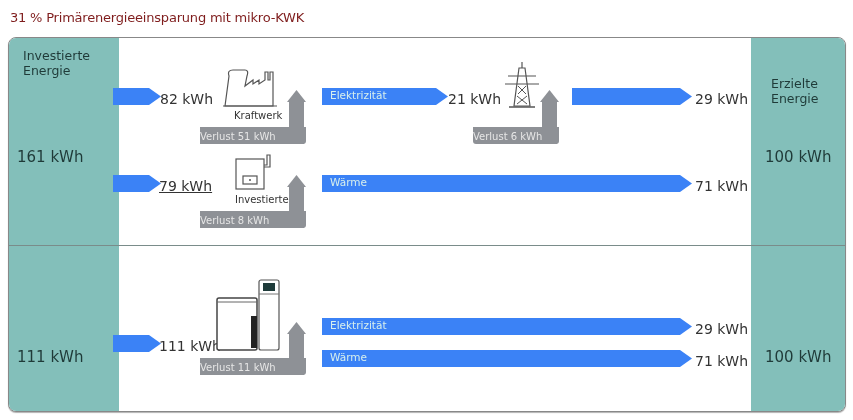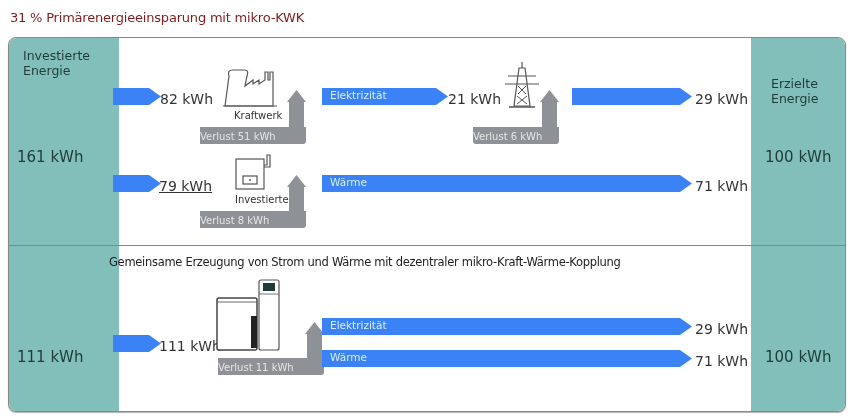--- a/index.html
+++ b/index.html
@@ -108,36 +108,35 @@
     <div class="up" style="left:89px;top:12px;width:15px;height:41px;"></div>
     <div class="bar" style="width:106px;border-radius:0 0 3px 0;"></div>
     <div class="txt" style="width:100px;">Verlust 8 kWh</div>
   </div>
 
   <div class="arrow" style="left:313px;top:137px;width:370px;">
     <span>Wärme</span>
   </div>
   <div class="val" style="left:686px;top:140px;">71 kWh</div>
 
-  <div class="sec-title" style="left:100px;top:217px;">Gemeinsame Erzeugung von Strom und Wärme mit dezentraler mikro-Kraft-Wärme-Kopplung</div>
 
   <div class="arrow" style="left:104px;top:297px;width:48px;"></div>
   <div class="val" style="left:150px;top:300px;">111 kWh</div>
 
   <svg style="left:206px;top:238px;" width="66" height="76" viewBox="0 0 66 76">
     <rect x="2" y="22" width="40" height="52" rx="2" fill="#fff" stroke="#444" stroke-width="1.5"></rect>
     <line x1="2" y1="26" x2="42" y2="26" stroke="#666" stroke-width="1"></line>
     <rect x="36" y="40" width="6" height="32" fill="#222"></rect>
     <rect x="44" y="4" width="20" height="70" rx="2" fill="#fff" stroke="#555" stroke-width="1.2"></rect>
     <rect x="48" y="7" width="12" height="8" fill="#1e3b3a"></rect>
     <line x1="44" y1="18" x2="64" y2="18" stroke="#777" stroke-width="1"></line>
   </svg>
   <div class="lbl" style="left:203px;top:320px;width:64px;">mikro-KWK</div>
 
-  <div class="loss" style="left:209px;top:284px;width:106px;height:53px;">
+  <div class="loss" style="left:191px;top:284px;width:106px;height:53px;">
     <div class="tip" style="left:87px;top:0;width:19px;height:12px;"></div>
     <div class="up" style="left:89px;top:12px;width:15px;height:41px;"></div>
     <div class="bar" style="width:106px;border-radius:0 0 3px 0;"></div>
     <div class="txt" style="width:100px;">Verlust 11 kWh</div>
   </div>
 
   <div class="arrow" style="left:313px;top:280px;width:370px;">
     <span>Elektrizität</span>
   </div>
   <div class="val" style="left:686px;top:283px;">29 kWh</div>

